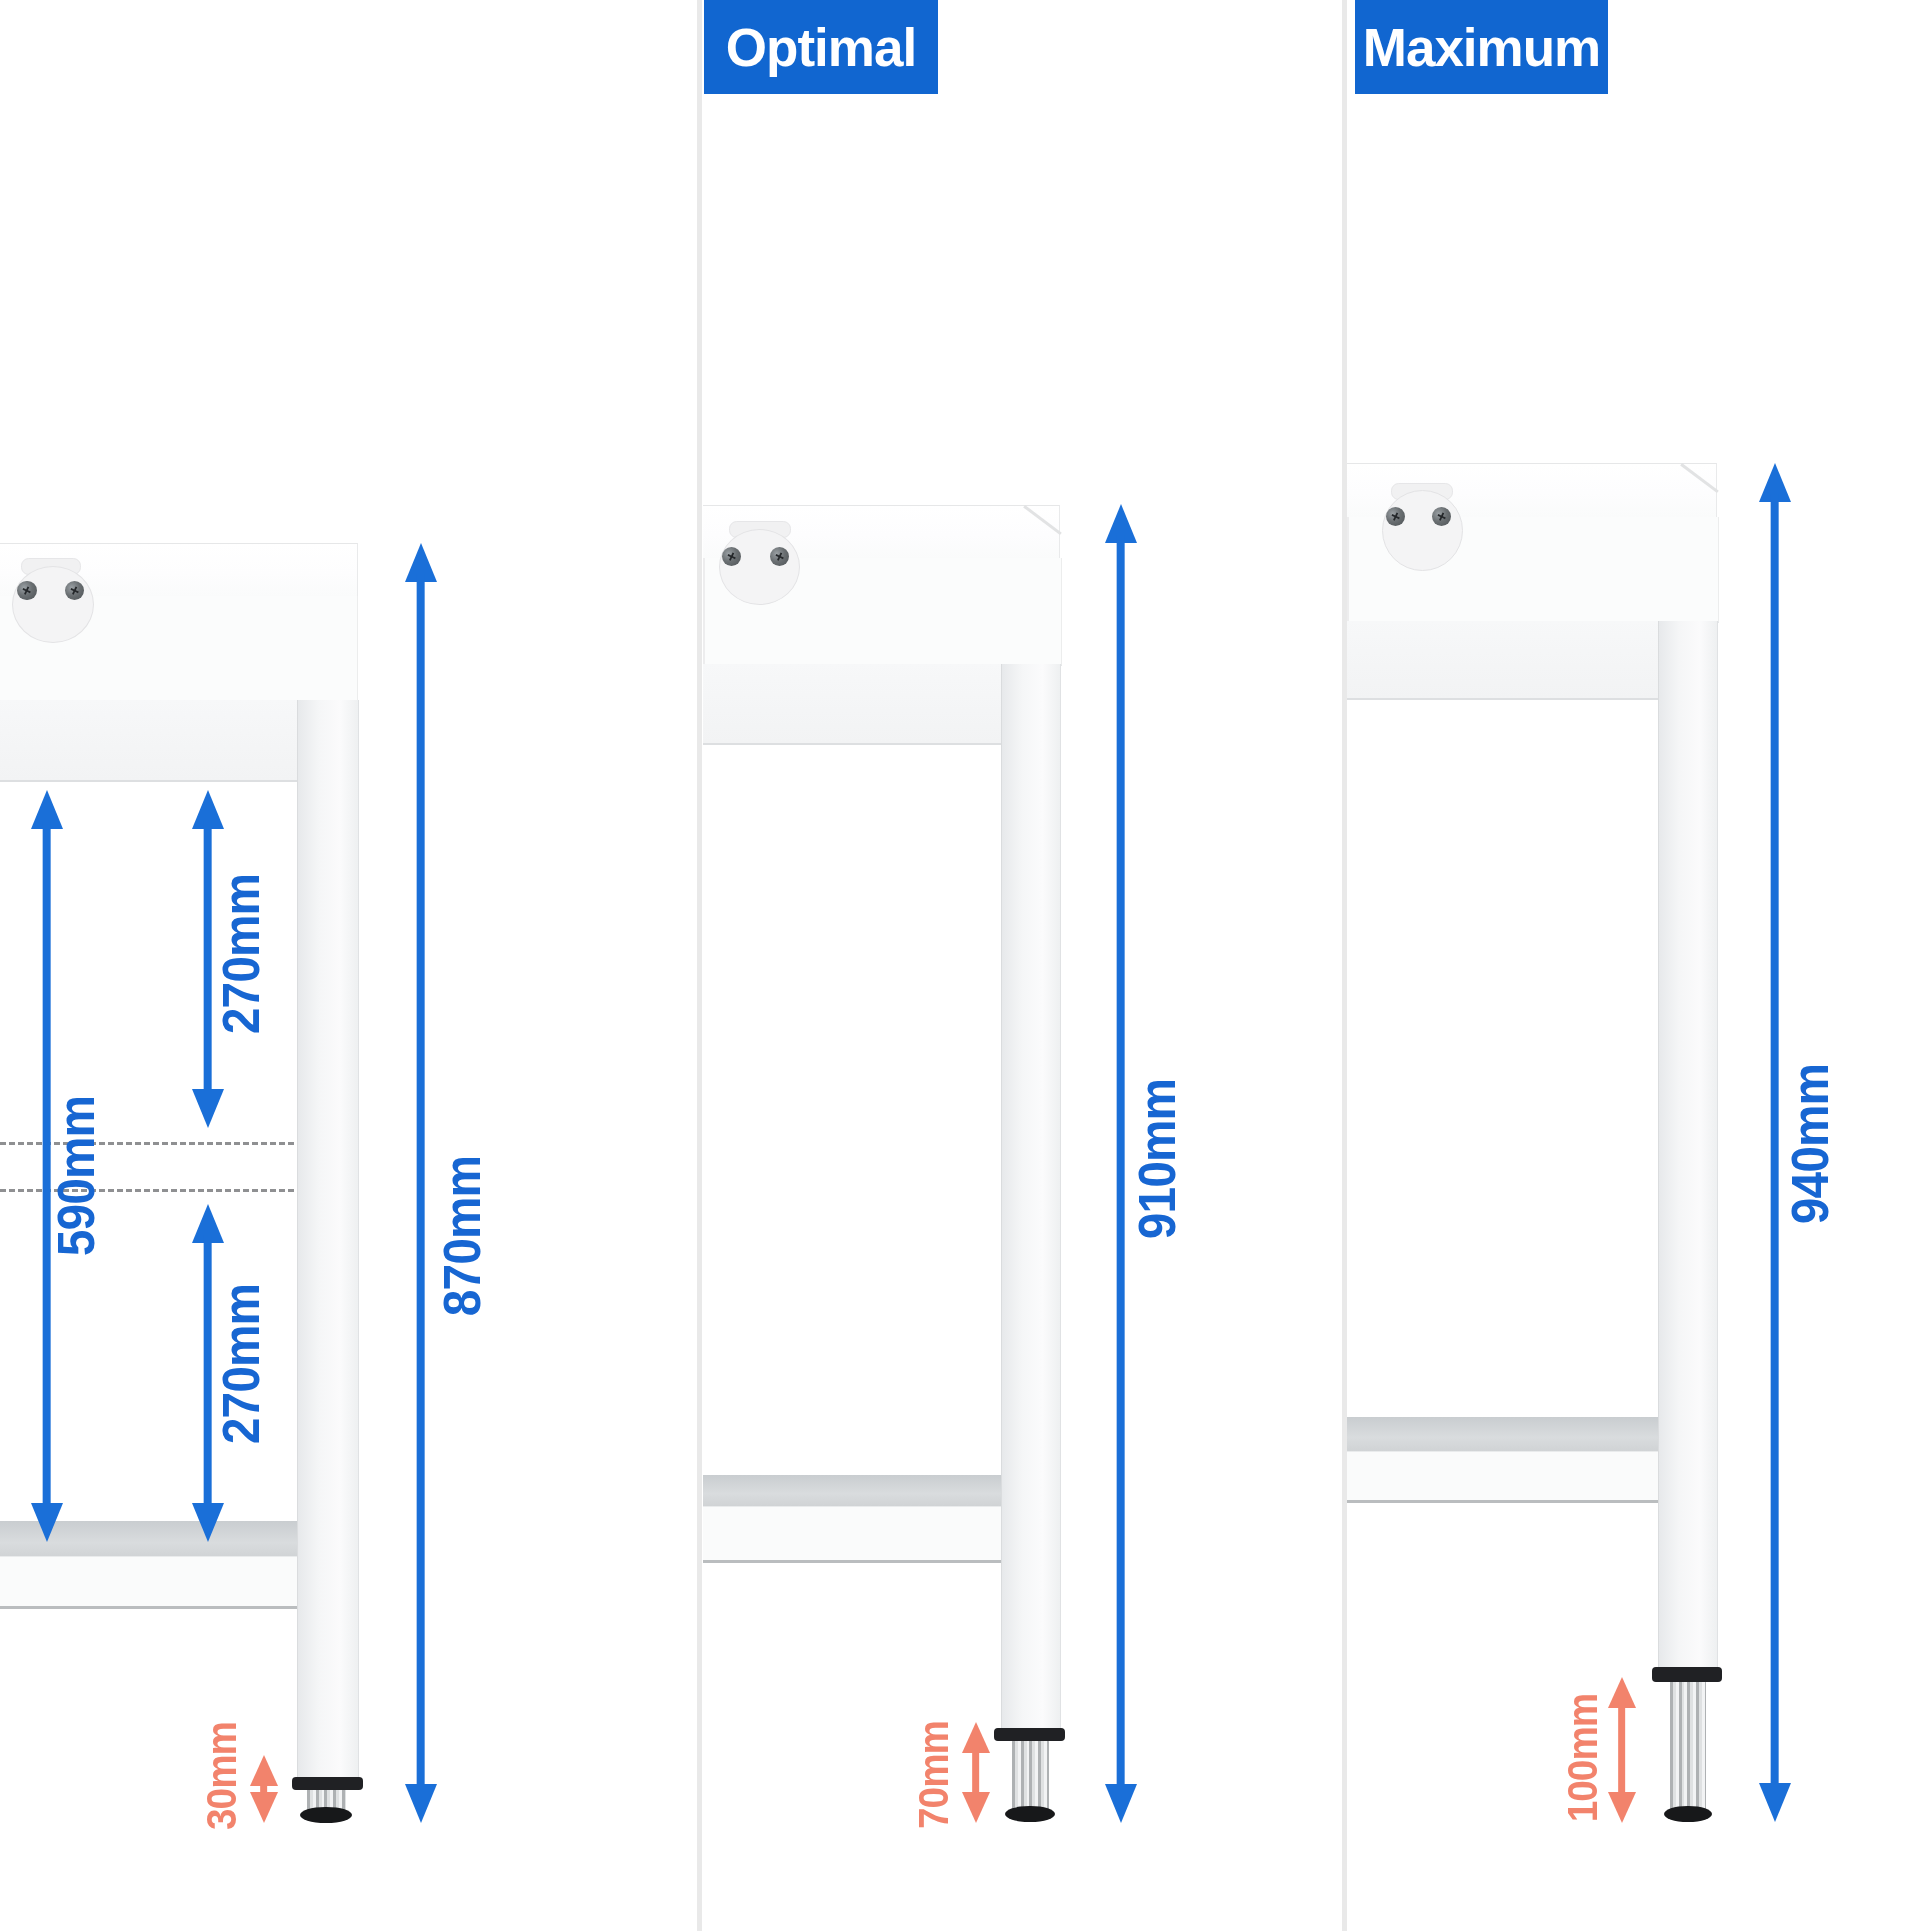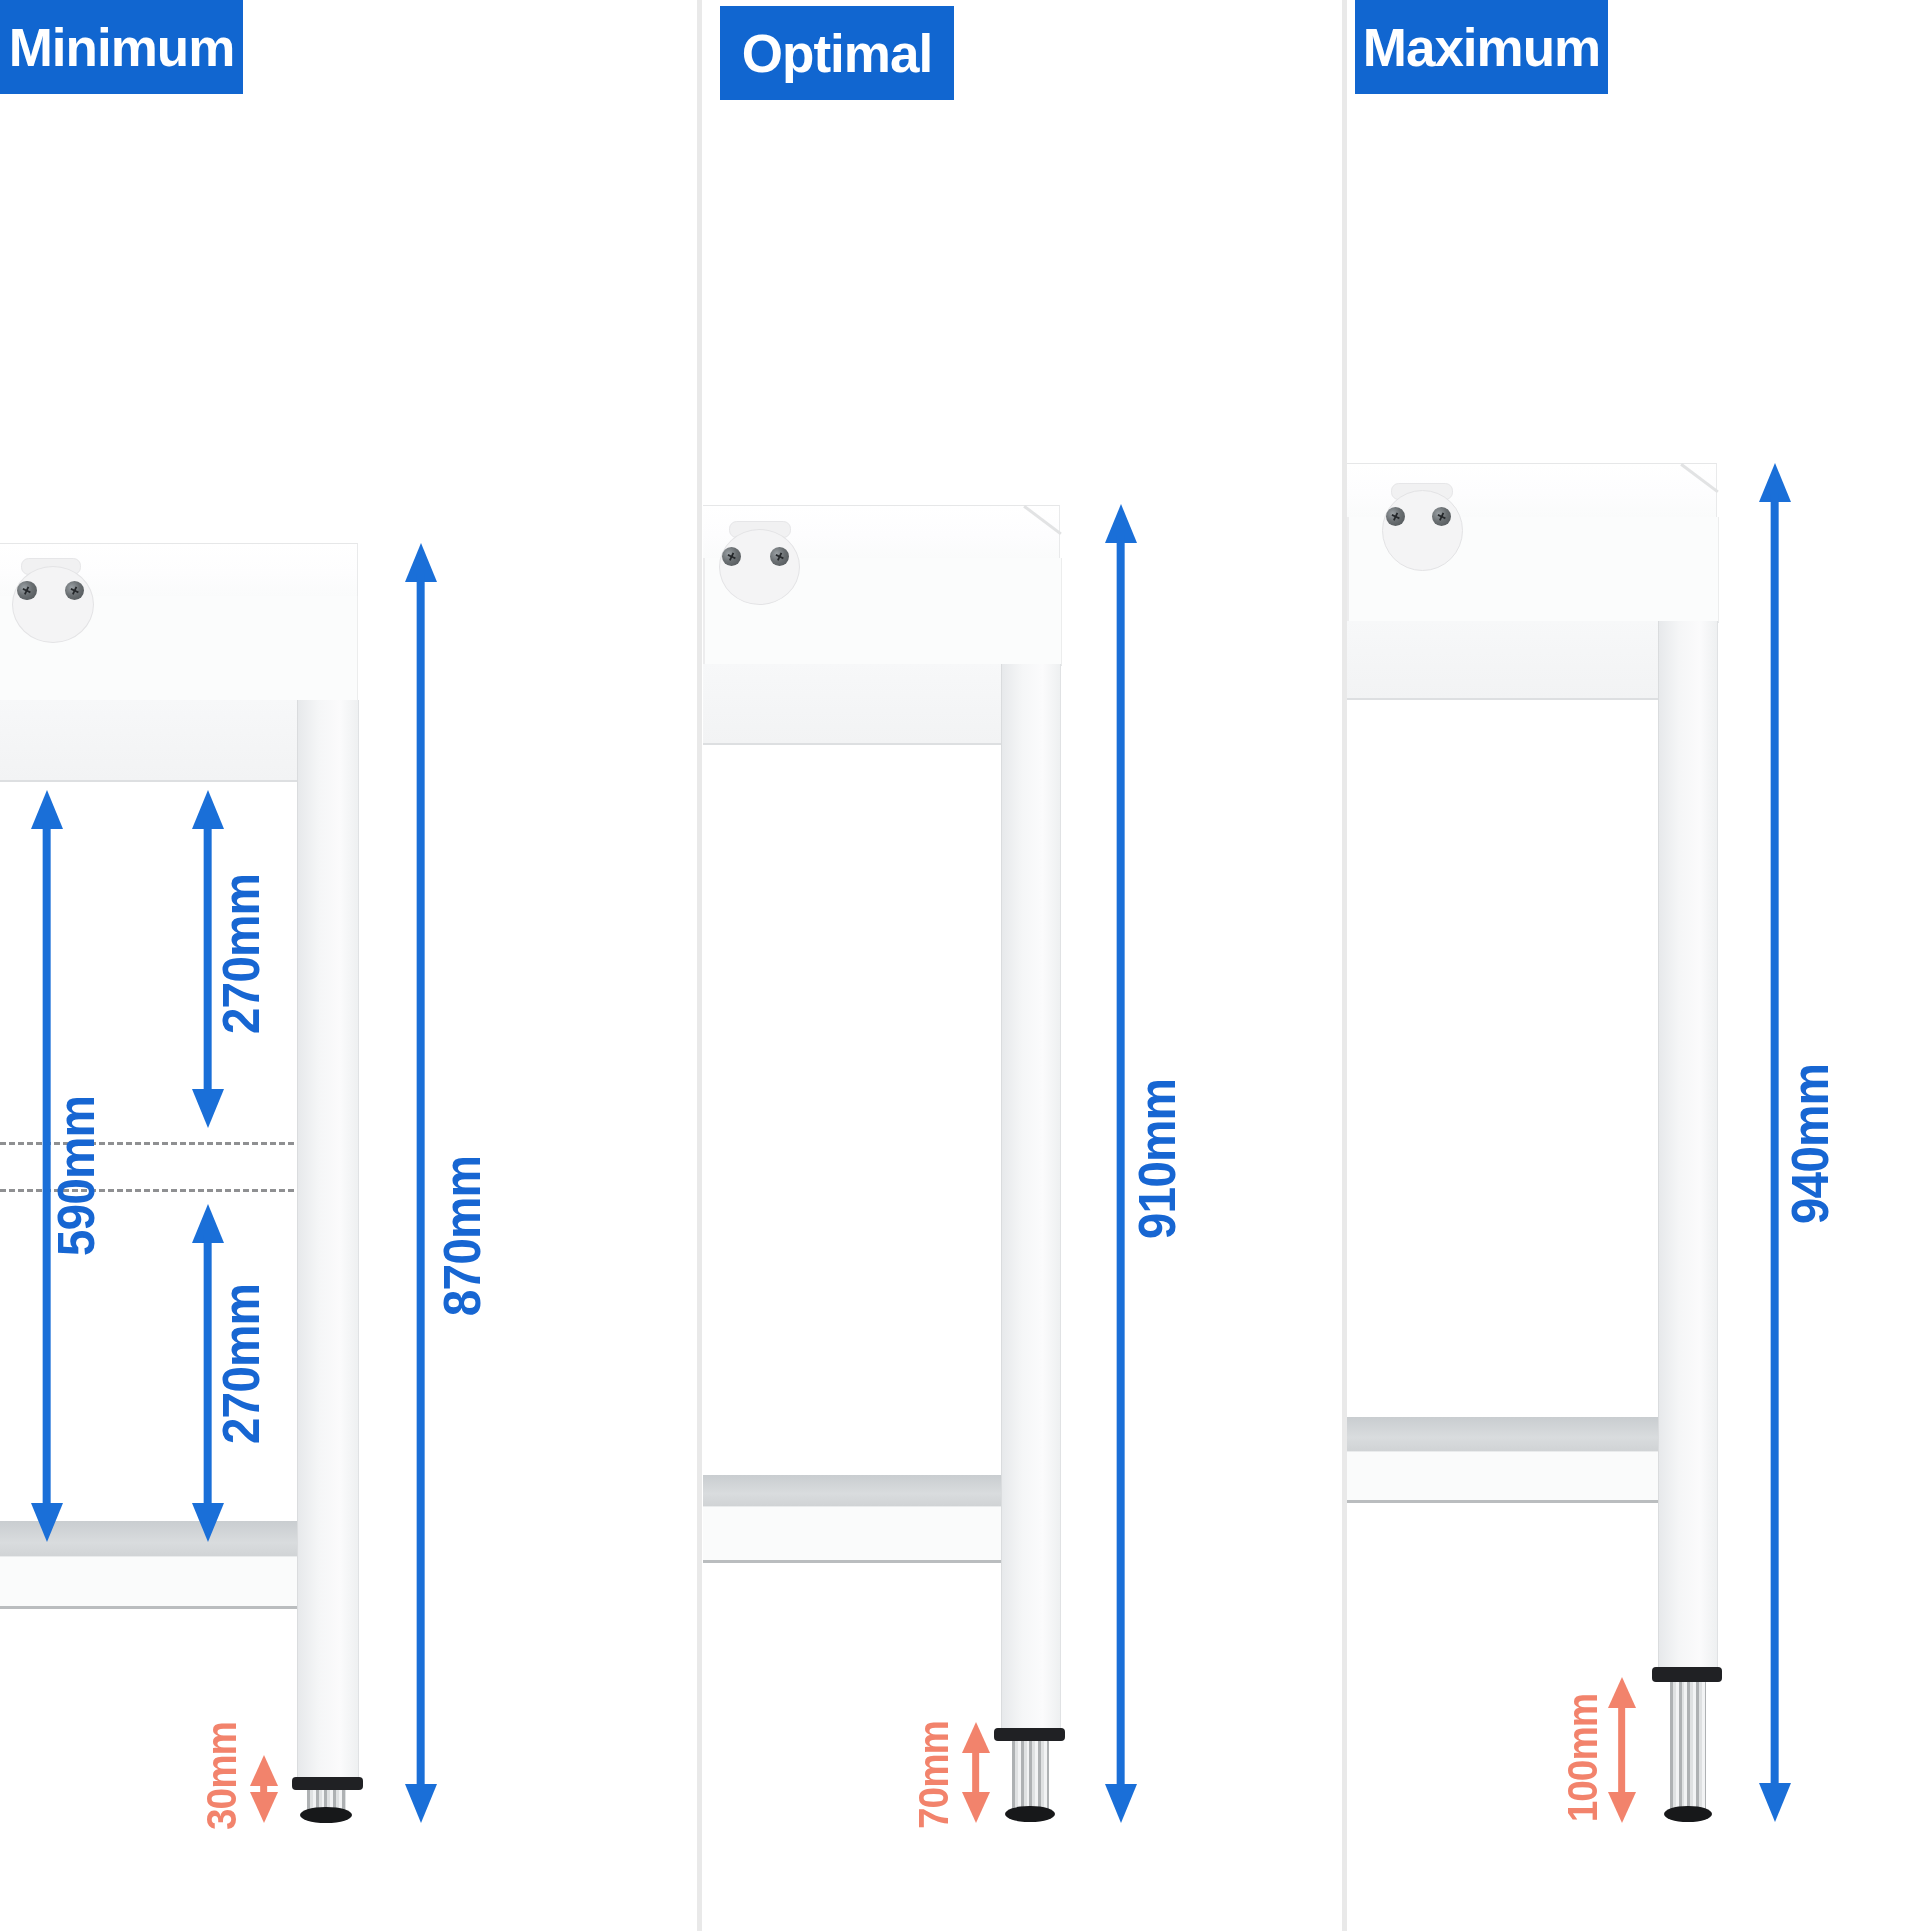--- a/index.html
+++ b/index.html
@@ -56,23 +56,20 @@
   .dash{position:absolute;height:0;border-top:3.9px dashed #8f9092;z-index:1;}
 </style>
 </head>
 <body>
 
 <div id="canvas">
 
   <div class="divider" style="left:697px;"></div>
   <div class="divider" style="left:1342px;"></div>
 
-  <div class="badge" style="left:0;width:243px;">
-    <span>Minimum</span>
-  </div>
 
   <div class="slab" style="left:0;top:543px;width:357px;height:53px;"></div>
   <div class="apron" style="left:0;top:596px;width:357px;height:104px;"></div>
   <div class="railband" style="left:0;top:700px;width:297px;height:80px;"></div>
   <div class="leg" style="left:297px;top:700px;width:60px;height:1081px;"></div>
   <div class="shelf-top" style="left:0;top:1521px;width:297px;height:36px;"></div>
   <div class="shelf-rail" style="left:0;top:1556px;width:297px;height:49px;"></div>
   <div class="foot-cyl" style="left:307px;top:1786px;width:39px;height:29px;"></div>
   <div class="foot-cap" style="left:292px;top:1777px;width:71px;height:12.6px;"></div>
   <div class="foot-base" style="left:300px;top:1807px;width:52px;height:16.4px;"></div>
@@ -112,21 +109,21 @@
   </div>
   <div class="vlabel" style="left:462px;top:1236px;">870mm</div>
 
   <div class="varrow orange" style="left:246px;top:1755px;width:35px;height:68px;">
     <div class="head-up"></div>
     <div class="shaft"></div>
     <div class="head-down"></div>
   </div>
   <div class="vlabel orange" style="left:222px;top:1776px;">30mm</div>
 
-  <div class="badge" style="left:720px;width:234px;margin-top:6px;">
+  <div class="badge" style="left:704px;width:234px;">
     <span>Optimal</span>
   </div>
 
   <div class="slab" style="left:703px;top:505px;width:356px;height:53px;"></div>
   <div class="bevel" style="left:1025px;top:505px;width:46px;"></div>
   <div class="apron edge-left" style="left:703px;top:558px;width:356px;height:106px;"></div>
   <div class="railband" style="left:703px;top:664px;width:298px;height:79px;"></div>
   <div class="leg" style="left:1001px;top:664px;width:58px;height:1067px;"></div>
   <div class="shelf-top" style="left:703px;top:1475px;width:298px;height:31px;"></div>
   <div class="shelf-rail" style="left:703px;top:1506px;width:298px;height:53px;"></div>

